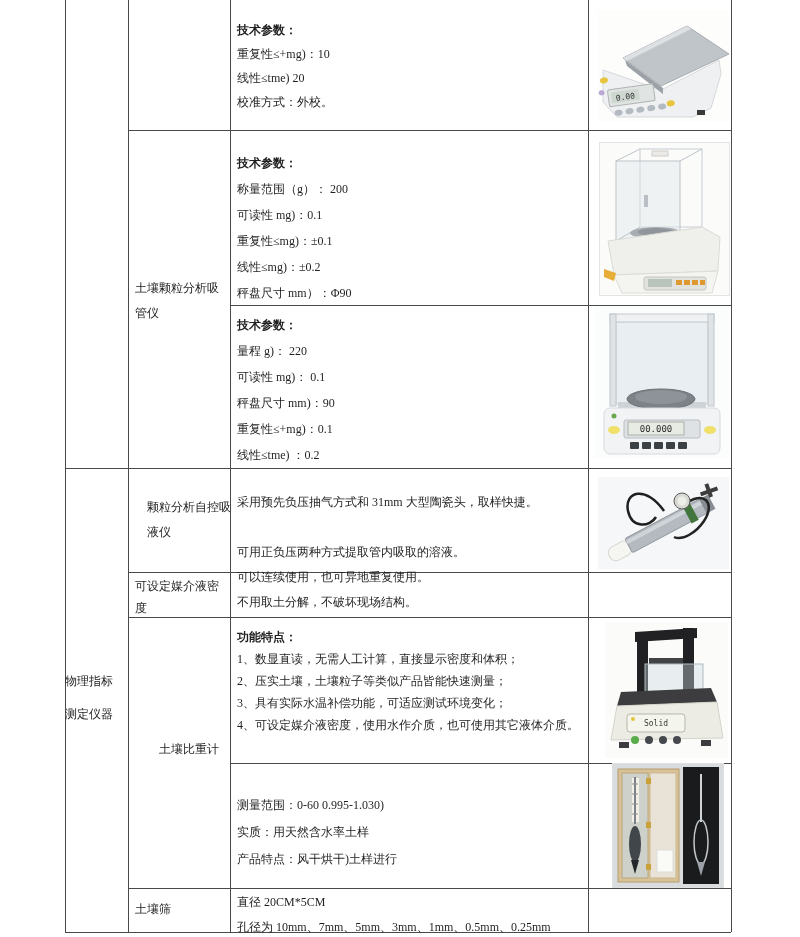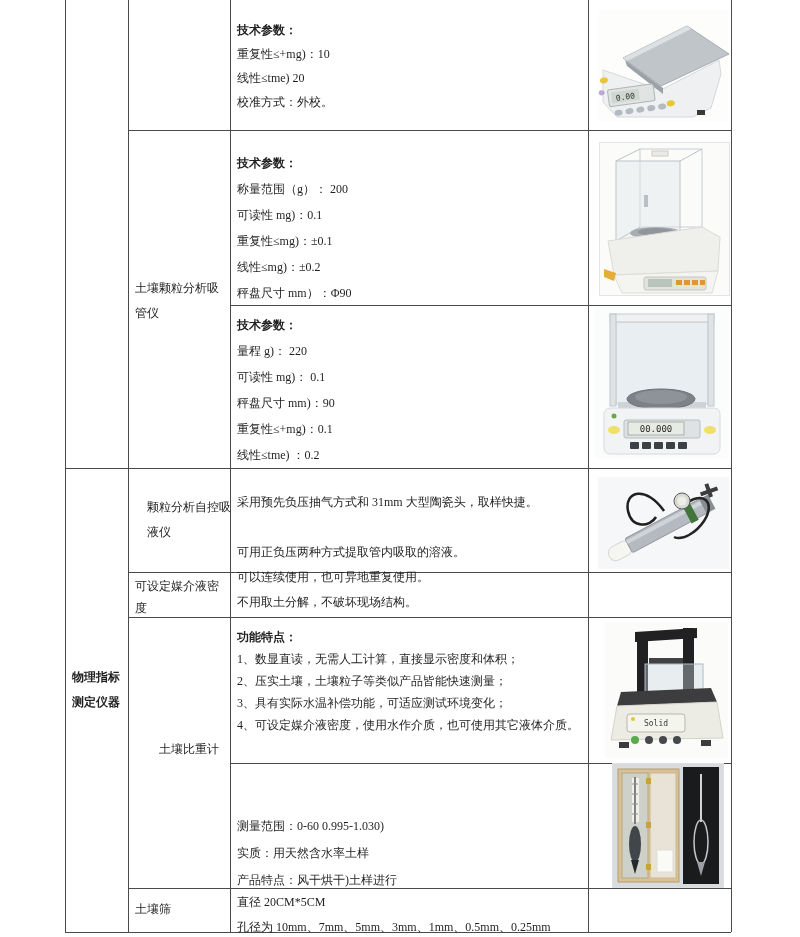--- a/index.html
+++ b/index.html
@@ -9,29 +9,29 @@
   .hl{position:absolute;height:1px;background:#4a4a4a;}
   .txt{position:absolute;font-size:12px;}
   .h{font-weight:bold;line-height:inherit;}
   .b{white-space:pre-line;line-height:inherit;}
   
   #specA{left:237px;top:18px;width:345px;line-height:24px;}
   #specB{left:237px;top:150px;width:345px;line-height:26px;}
   #specC{left:237px;top:312px;width:345px;line-height:26px;}
   #specD{left:237px;top:470px;width:348px;line-height:25px;margin-top:20px;}
   #specF{left:237px;top:626px;width:348px;line-height:22px;}
-  #specG{left:237px;top:792px;width:348px;line-height:27px;margin-top:21px;}
+  #specG{left:237px;top:792px;width:348px;line-height:27px;}
   #specH{left:237px;top:890px;width:348px;line-height:25px;}
   
   #name-balance{left:135px;top:276px;width:90px;line-height:25px;}
   #name-suction{left:147px;top:495px;width:90px;line-height:25px;}
   #name-pipette{left:135px;top:575px;width:90px;line-height:22px;}
   #name-densimeter{left:134px;top:737px;width:90px;line-height:25px;margin-left:25px;}
   #name-sieve{left:135px;top:897px;width:90px;line-height:25px;}
-  #category{left:72px;top:665px;width:50px;line-height:25px;font-weight:bold;}
+  #category{left:65px;top:665px;width:50px;line-height:33px;}
   
   .img{position:absolute;overflow:hidden;}
   #imgA{left:597px;top:10px;width:132px;height:112px;}
   #imgB{left:599px;top:142px;width:129px;height:152px;border:1px solid #e4e4e2;}
   #imgC{left:594px;top:306px;width:135px;height:152px;}
   #imgD{left:598px;top:477px;width:131px;height:92px;}
   #imgF{left:605px;top:622px;width:123px;height:136px;}
   #imgG{left:612px;top:763px;width:110px;height:123px;border:1px solid #e0e0de;}
   svg{display:block;}
 </style>

